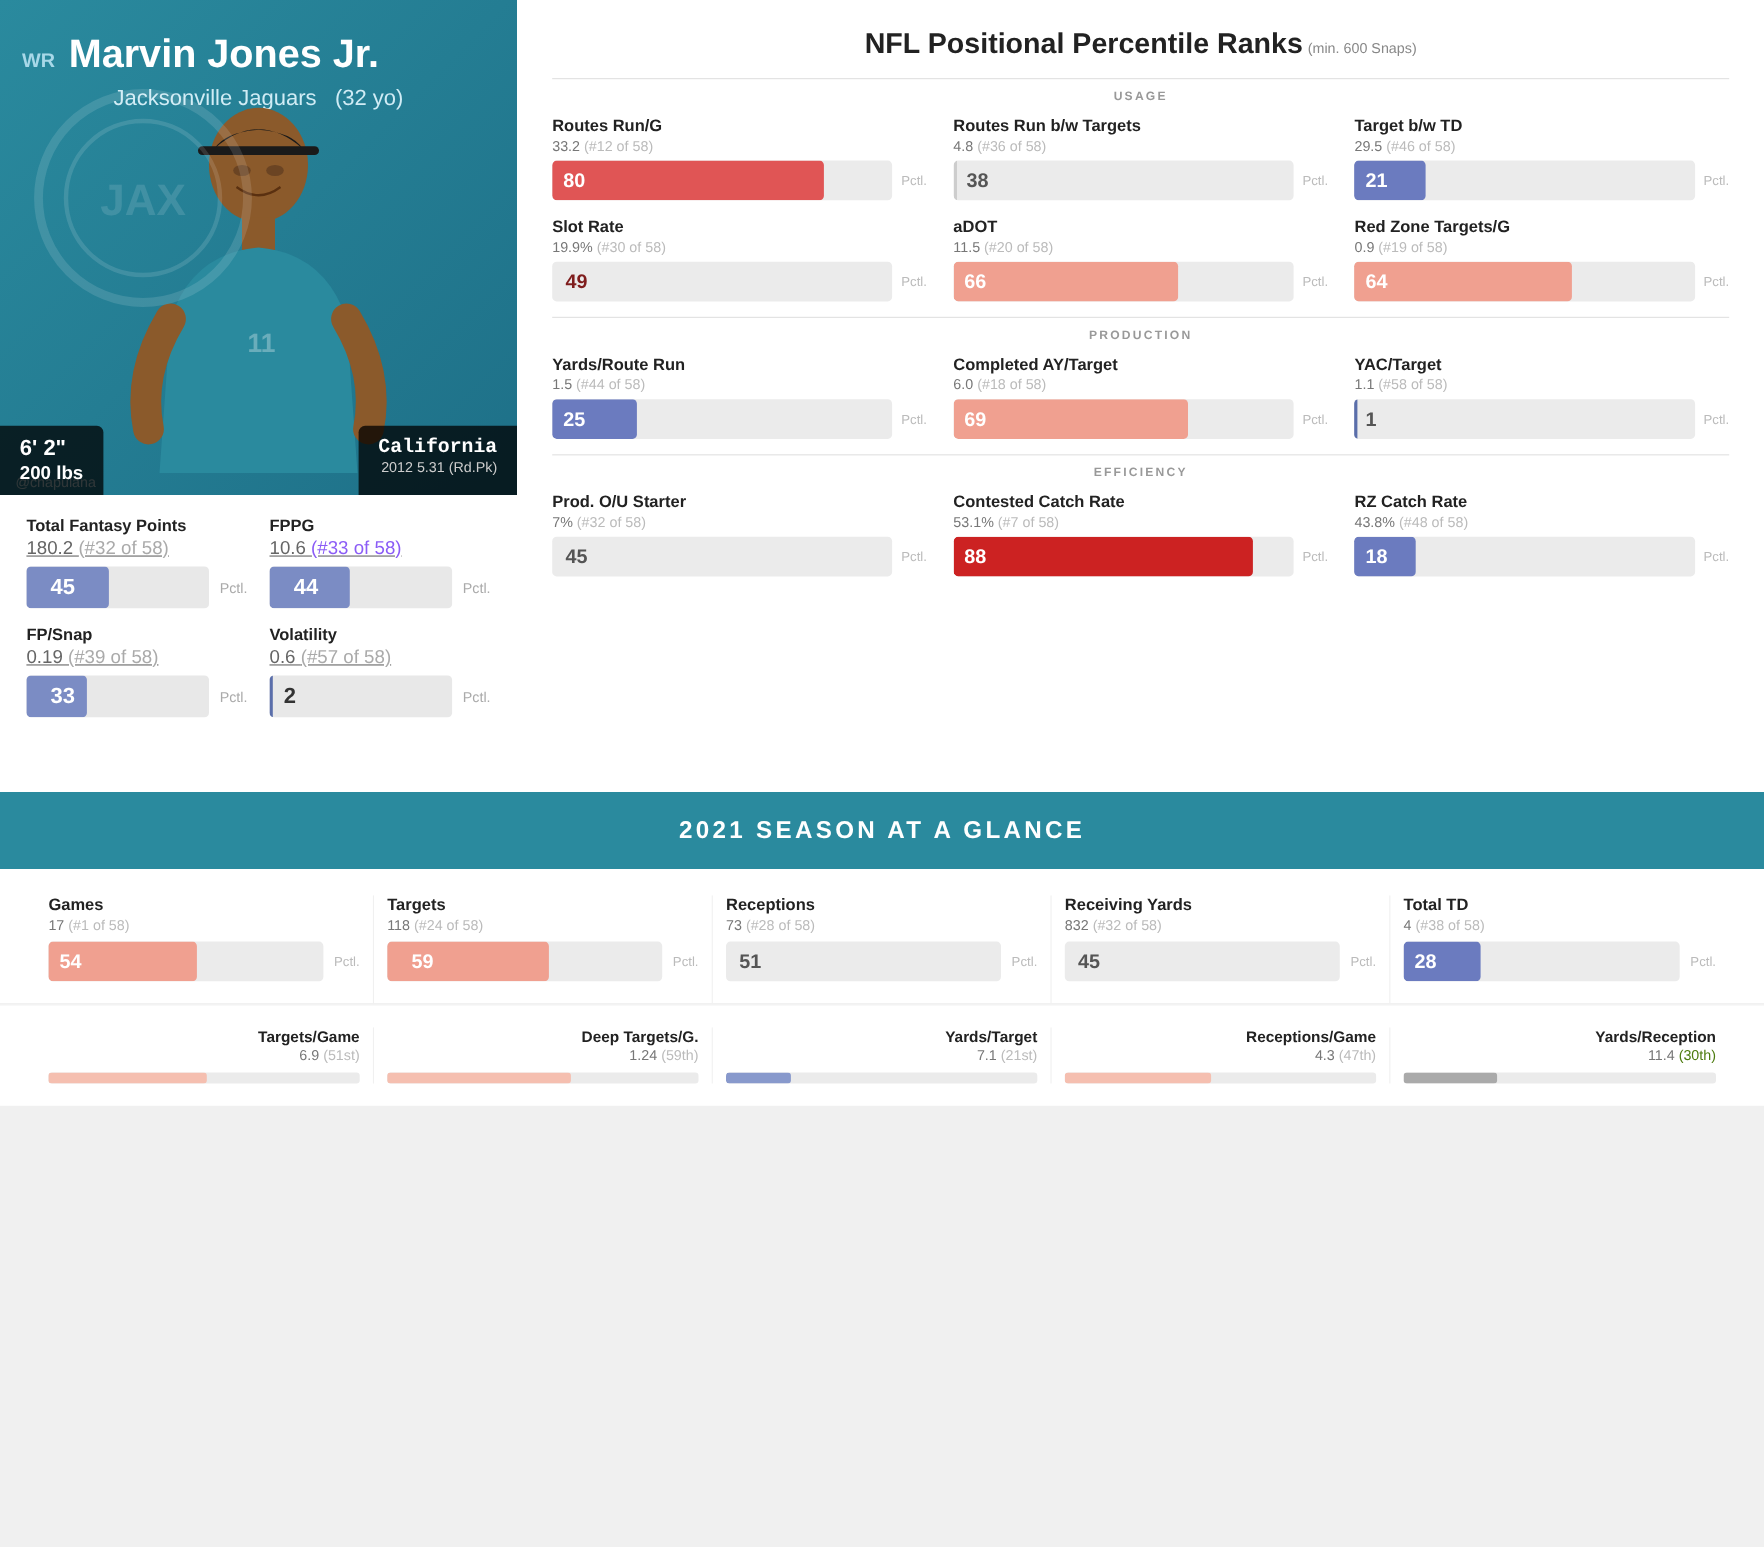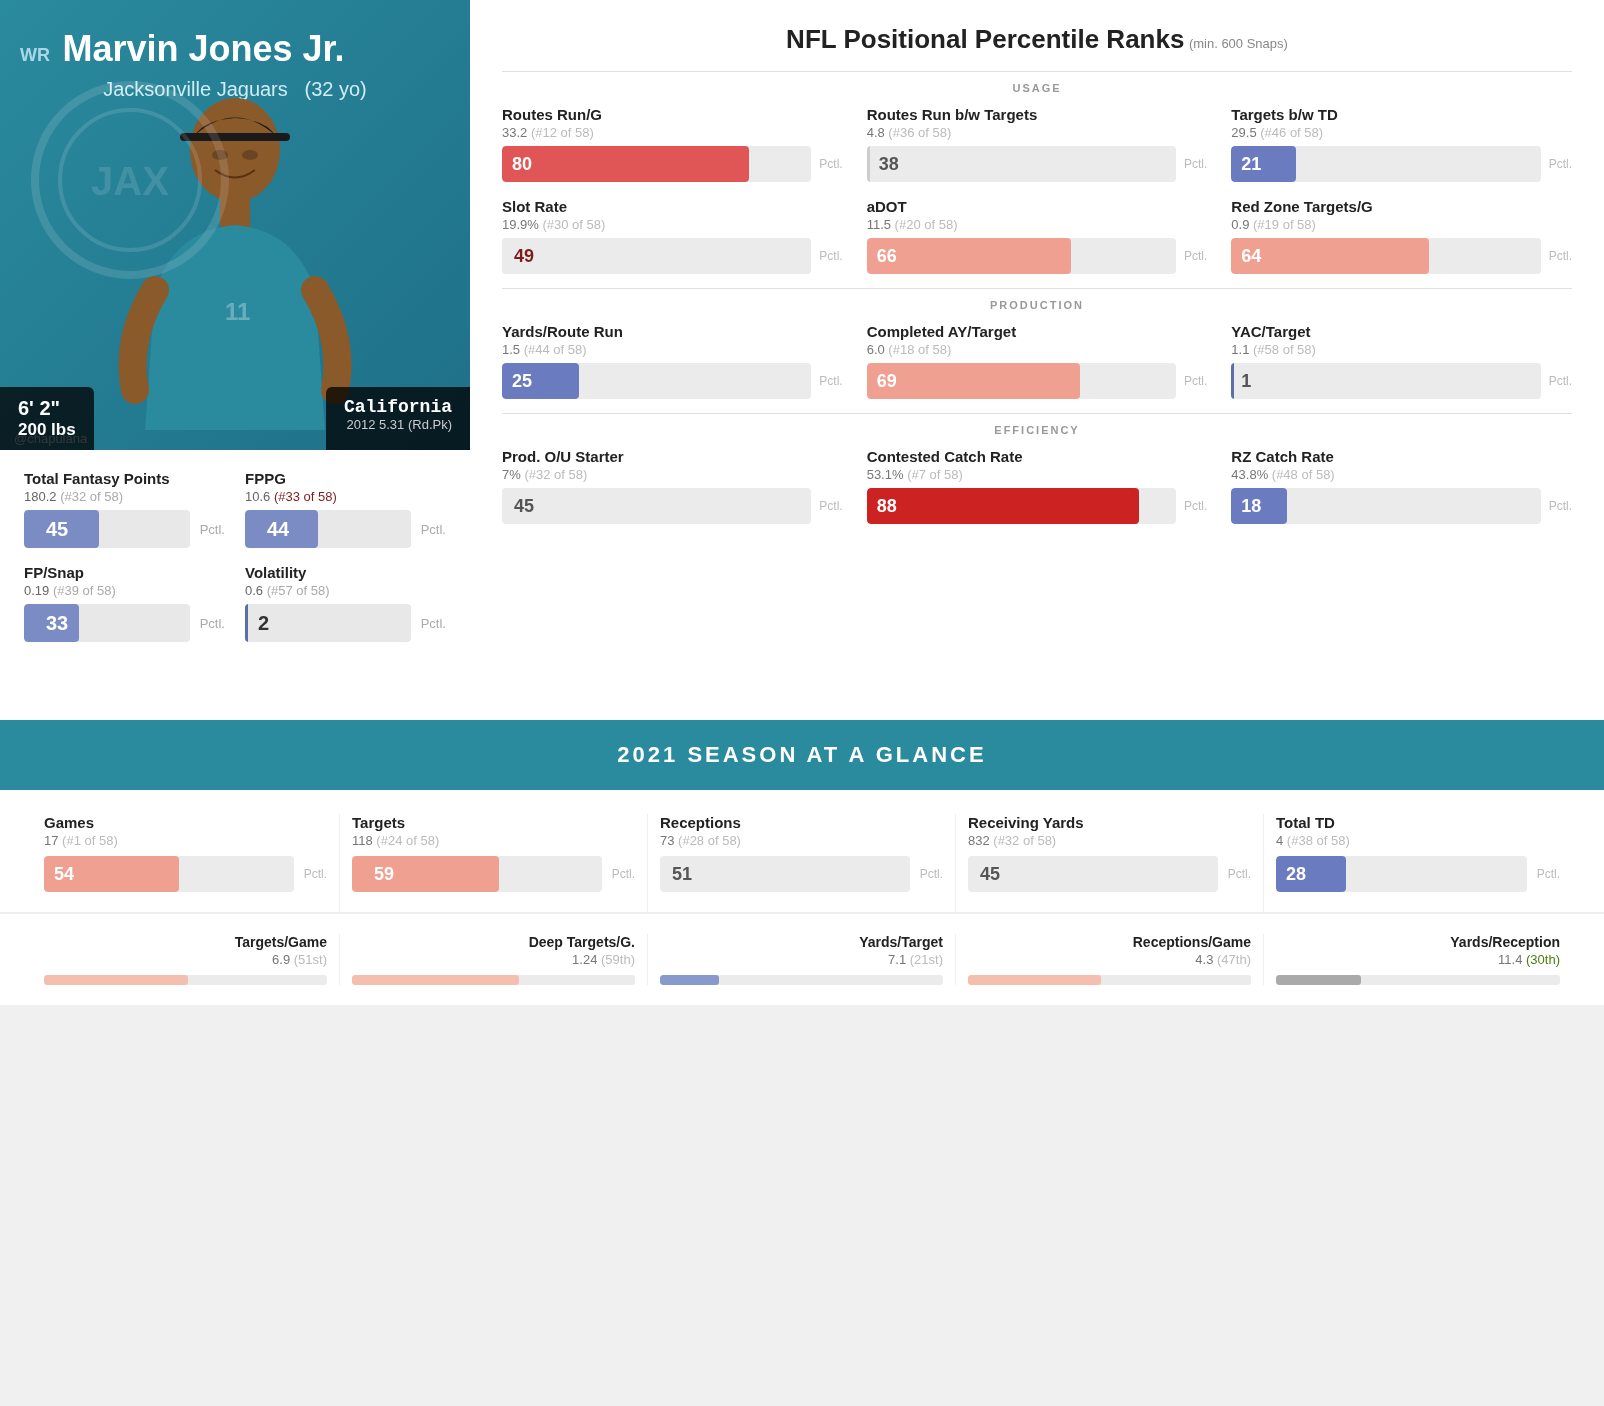--- a/index.html
+++ b/index.html
@@ -18,21 +18,21 @@
     .player-name { font-size: 36px; color: #fff; font-weight: 900; }
     .player-team { font-size: 20px; color: #d0ecf5; text-align: center; margin-bottom: 16px; }
 
     .social-handle { position: absolute; bottom: 4px; left: 14px; font-size: 13px; color: rgba(255,255,255,0.7); }
 
     
     .left-bottom { background: #fff; padding: 20px 24px; height: 270px; }
     .stat-grid { display: grid; grid-template-columns: 1fr 1fr; gap: 16px 20px; }
     .stat-item { }
     .stat-label { font-size: 15px; font-weight: 700; color: #222; margin-bottom: 2px; }
-    .stat-value { font-size: 13px; color: #666; margin-bottom: 6px; }
+    .stat-value { font-size: 17px; color: #666; margin-bottom: 6px; text-decoration: underline; }
     .stat-bar-row { display: flex; align-items: center; gap: 10px; }
     .stat-bar-container { flex: 1; height: 38px; background: #e8e8e8; border-radius: 4px; display: flex; align-items: center; padding: 0; overflow: hidden; position: relative; }
     .stat-bar-fill { height: 100%; border-radius: 4px; display: flex; align-items: center; padding-left: 12px; }
     .pctl-label { font-size: 13px; color: #aaa; white-space: nowrap; }
     .bar-blue { background: #7b8cc4; }
 
     
     .right-panel { flex: 1; padding: 24px 32px; overflow: hidden; }
     .section-divider { border: none; border-top: 1px solid #e0e0e0; margin: 14px 0 10px; }
     .section-label { text-align: center; font-size: 11px; letter-spacing: 2px; color: #999; font-weight: 700; margin-bottom: 12px; text-transform: uppercase; }
@@ -166,21 +166,21 @@
                 <div class="stat-bar-fill bar-blue" style="width:45%;">
                   <span style="color:#fff; font-size:20px; font-weight:700; padding-left:10px;">45</span>
                 </div>
               </div>
               <span class="pctl-label">Pctl.</span>
             </div>
           </div>
 
           <div class="stat-item">
             <div class="stat-label">FPPG</div>
-            <div class="stat-value">10.6 <span style="color:#7f1d1d;">(#33 of 58)</span></div>
+            <div class="stat-value">10.6 <span style="color:#8b5cf6;">(#33 of 58)</span></div>
             <div class="stat-bar-row">
               <div class="stat-bar-container">
                 <div class="stat-bar-fill bar-blue" style="width:44%;">
                   <span style="color:#fff; font-size:20px; font-weight:700; padding-left:10px;">44</span>
                 </div>
               </div>
               <span class="pctl-label">Pctl.</span>
             </div>
           </div>
 
@@ -241,21 +241,21 @@
           <div class="metric-bar-row">
             <div class="metric-bar-container">
               <div style="width:3px; height:100%; background:#888; opacity:0.3; position:absolute;"></div>
               <span style="font-size:18px; font-weight:700; color:#555; padding-left:12px; position:absolute;">38</span>
             </div>
             <span class="metric-pctl">Pctl.</span>
           </div>
         </div>
 
         <div class="metric-item">
-          <div class="metric-name">Targets b/w TD</div>
+          <div class="metric-name">Target b/w TD</div>
           <div class="metric-value">29.5 <span style="color:#bbb;">(#46 of 58)</span></div>
           <div class="metric-bar-row">
             <div class="metric-bar-container">
               <div class="metric-bar-fill bar-purple-blue" style="width:21%;">
                 <span style="color:#fff; font-size:18px; font-weight:700; padding-left:10px;">21</span>
               </div>
             </div>
             <span class="metric-pctl">Pctl.</span>
           </div>
         </div>

